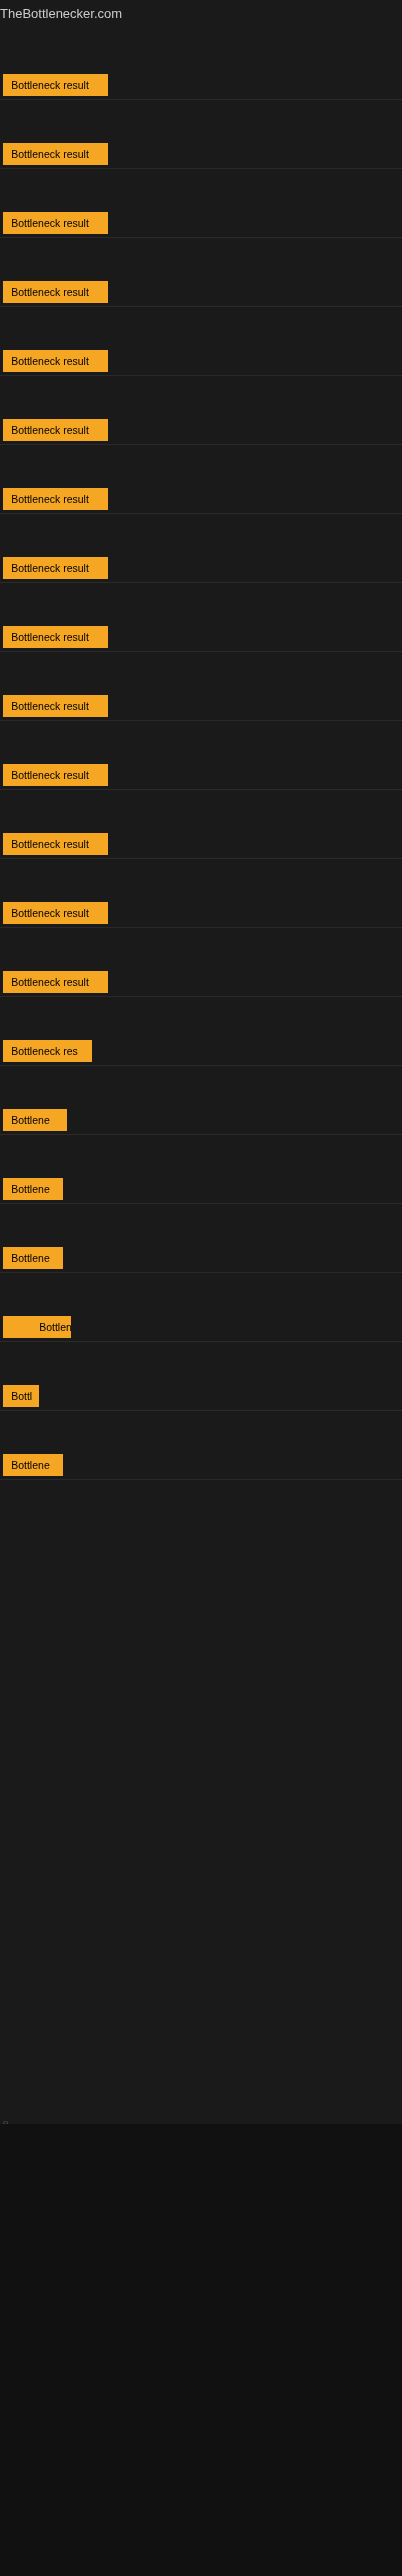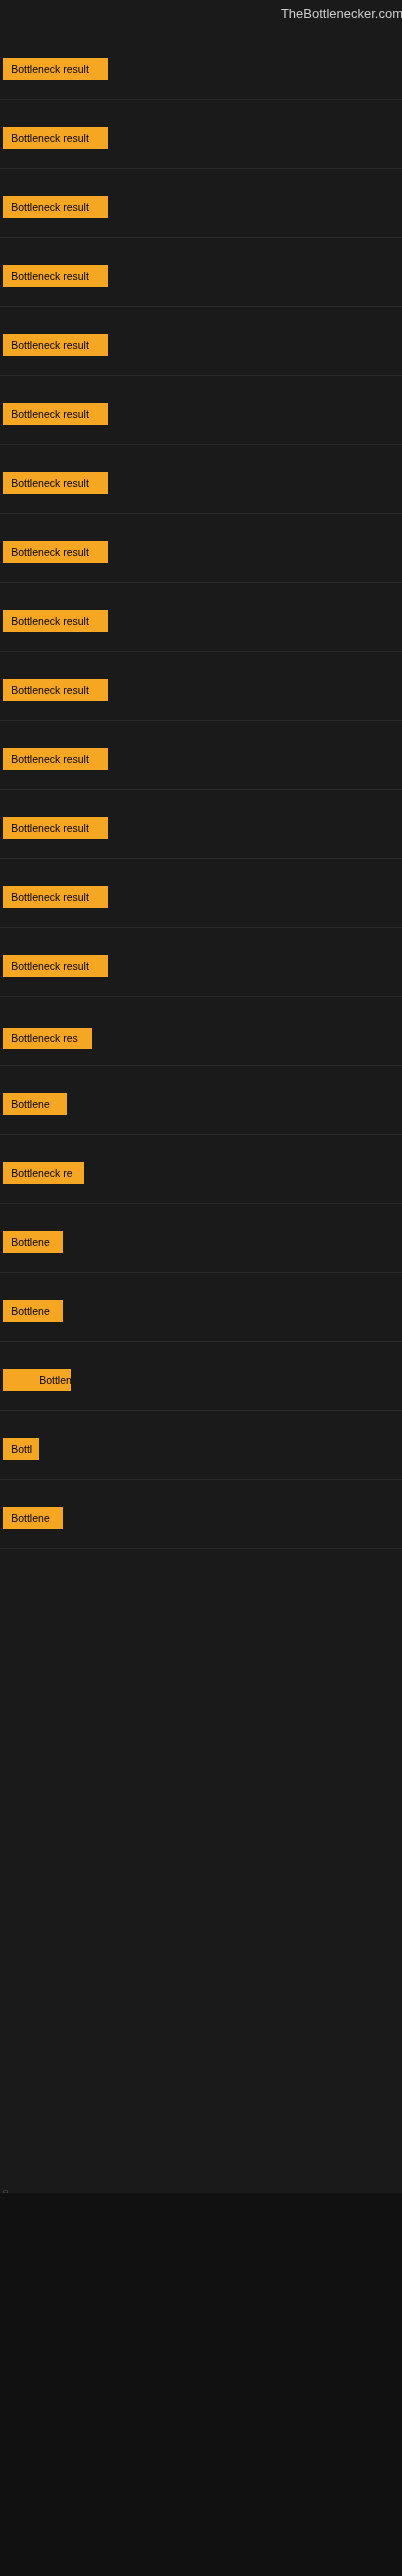--- a/index.html
+++ b/index.html
@@ -8,41 +8,41 @@
       box-sizing: border-box;
     }
     body {
       width: 403px;
       min-height: 2576px;
       background-color: #1a1a1a;
       font-family: Arial, sans-serif;
       position: relative;
     }
     .site-title {
-      text-align: right;
+      text-align: left;
       color: #cccccc;
       font-size: 13px;
       padding: 6.4px 0 9.7px 0;
       background-color: #1a1a1a;
     }
     .bottleneck-item {
       margin: 3.2px 6.4px 3.2px 3.2px;
       padding: 4.8px 8px;
       background-color: #f5a623;
       color: #000;
       font-size: 10.5px;
       font-weight: normal;
       display: inline-block;
       white-space: nowrap;
       overflow: hidden;
     }
     .row {
       height: 69px;
       display: flex;
-      align-items: center;
+      align-items: flex-end;
       padding-top: 8px;
       border-bottom: 0.8px solid #2a2a2a;
     }
     .bottom-section {
       height: 1127px;
       background-color: #1a1a1a;
       position: relative;
     }
     .tiny-label {
       position: absolute;
@@ -117,23 +117,20 @@
     <div class="row">
       <div class="bottleneck-item" style="width: 105px;">Bottleneck result</div>
     </div>
     <div class="row">
       <div class="bottleneck-item" style="width: 89px; margin-top: 10px;">Bottleneck res</div>
     </div>
     <div class="row">
       <div class="bottleneck-item" style="width: 64px;">Bottlene</div>
     </div>
     <div class="row">
-      <div class="bottleneck-item" style="width: 81px;">Bottleneck re</div>
-    </div>
-    <div class="row">
       <div class="bottleneck-item" style="width: 60px;">Bottlene</div>
     </div>
     <div class="row">
       <div class="bottleneck-item" style="width: 60px;">Bottlene</div>
     </div>
     <div class="row">
       <div class="bottleneck-item" style="width: 68px; padding-left: 36px;">Bottleneck</div>
     </div>
     <div class="row">
       <div class="bottleneck-item" style="width: 36px;">Bottl</div>

